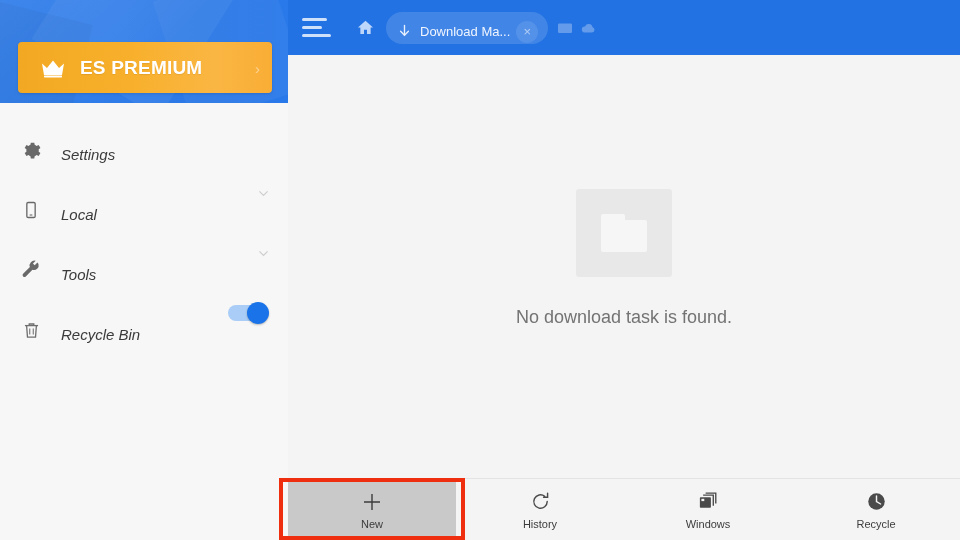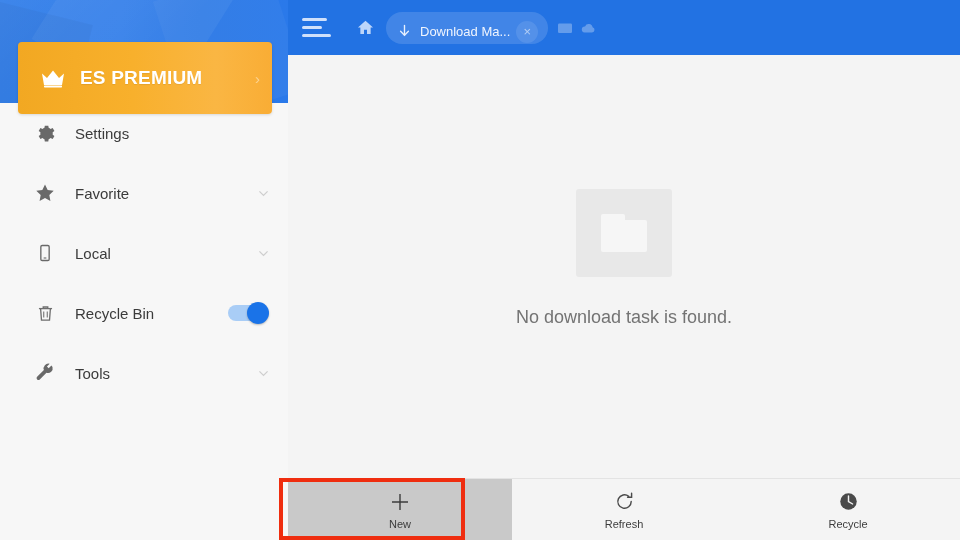--- a/index.html
+++ b/index.html
@@ -30,21 +30,21 @@
     position: absolute;
     background: rgba(255,255,255,0.055);
     transform: rotate(32deg);
   }
   .hero-f1 { left: 60px; top: -60px; width: 150px; height: 150px; }
   .hero-f2 { left: 170px; top: -20px; width: 120px; height: 130px; background: rgba(255,255,255,0.04); transform: rotate(-18deg); }
   .hero-f3 { left: -30px; top: 10px; width: 110px; height: 120px; background: rgba(0,0,0,0.03); transform: rotate(14deg); }
 
   .premium-banner {
     position: absolute; left: 18px; top: 42px;
-    width: 254px; height: 72px;
+    width: 254px; height: 51px;
     border-radius: 4px;
     background: linear-gradient(to right, #f2a822 0%, #f8b02c 45%, #fab643 78%, #f9ad35 100%);
     box-shadow: 0 1px 3px rgba(0,0,0,0.13);
     display: flex; align-items: center;
     padding-left: 22px;
     cursor: pointer;
   }
   .crown-icon { width: 26px; height: 20px; position: relative; flex: none; }
   .crown-icon svg { display: block; }
   .premium-label {
@@ -59,23 +59,24 @@
     position: absolute; right: 12px; top: 50%;
     transform: translateY(-50%);
     color: rgba(255,255,255,0.45);
     font-size: 15px;
   }
 
   .nav-list { position: absolute; left: 0; top: 103px; width: 288px; }
   .nav-item {
     position: relative;
     height: 60px;
-    display: flex; align-items: center;
-    padding-left: 32px;
-    cursor: pointer;
+    display: flex; align-items: flex-end;
+    padding-left: 18px;
+    cursor: pointer;
+    font-style: italic;
   }
   .nav-ico {
     width: 26px; height: 26px;
     display: flex; align-items: center; justify-content: center;
     flex: none;
     color: #6b6b6b;
   }
   .nav-label {
     margin-left: 17px;
     font-size: 15px;
@@ -261,77 +262,64 @@
       <div class="nav-item">
         <span class="nav-ico">
           <svg viewBox="0 0 24 24" width="21" height="21" fill="#696969">
             <path d="M12 8.4a3.6 3.6 0 1 0 0 7.2 3.6 3.6 0 0 0 0-7.2zm0 5.4a1.8 1.8 0 1 1 0-3.6 1.8 1.8 0 0 1 0 3.6z"></path>
             <path d="M20.2 13.3a8.6 8.6 0 0 0 .08-1.3 8.6 8.6 0 0 0-.08-1.3l2-1.5-2-3.4-2.4 1a8.4 8.4 0 0 0-2.2-1.3L15.2 3h-4l-.4 2.5a8.4 8.4 0 0 0-2.2 1.3l-2.4-1-2 3.4 2 1.5a8.6 8.6 0 0 0 0 2.6l-2 1.5 2 3.4 2.4-1a8.4 8.4 0 0 0 2.2 1.3l.4 2.5h4l.4-2.5a8.4 8.4 0 0 0 2.2-1.3l2.4 1 2-3.4z"></path>
           </svg>
         </span>
         <span class="nav-label">Settings</span>
       </div>
 
-      <div class="nav-item">
-        <span class="nav-ico">
-          <svg viewBox="0 0 24 24" width="22" height="22" fill="#696969">
-            <path d="M12 2.6l2.9 6 6.6.9-4.8 4.6 1.2 6.5-5.9-3.2-5.9 3.2 1.2-6.5L2.5 9.5l6.6-.9z"></path>
-          </svg>
-        </span>
-        <span class="nav-label">Favorite</span>
-        <span class="nav-chev">
-          <svg viewBox="0 0 16 16" width="13" height="13" fill="none" stroke="#cfcfcf" stroke-width="1.6">
-              <path d="M3 6 L8 11 L13 6"></path>
-            </svg>
-        </span>
-      </div>
 
       <div class="nav-item">
         <span class="nav-ico">
           <svg viewBox="0 0 24 24" width="20" height="20" fill="none" stroke="#696969" stroke-width="1.6">
             <rect x="7" y="3" width="10" height="18" rx="1.6"></rect>
             <line x1="10.4" y1="18" x2="13.6" y2="18" stroke-width="1.3"></line>
           </svg>
         </span>
         <span class="nav-label">Local</span>
         <span class="nav-chev">
           <svg viewBox="0 0 16 16" width="13" height="13" fill="none" stroke="#cfcfcf" stroke-width="1.6">
               <path d="M3 6 L8 11 L13 6"></path>
             </svg>
         </span>
       </div>
 
 
+
+      <div class="nav-item">
+        <span class="nav-ico">
+          <svg viewBox="0 0 24 24" width="22" height="22" fill="#696969">
+            <path d="M20.2 5.4a5.2 5.2 0 0 1-6.6 6.3L6.3 19a2 2 0 0 1-2.9-2.8l7.4-7.4A5.2 5.2 0 0 1 17.1 2l-3 3 1.9 1.9 3-3c.4.4.8 1 1.2 1.5z"></path>
+          </svg>
+        </span>
+        <span class="nav-label">Tools</span>
+        <span class="nav-chev">
+          <svg viewBox="0 0 16 16" width="13" height="13" fill="none" stroke="#cfcfcf" stroke-width="1.6">
+              <path d="M3 6 L8 11 L13 6"></path>
+            </svg>
+        </span>
+      </div>
 
       <div class="nav-item">
         <span class="nav-ico">
           <svg viewBox="0 0 24 24" width="21" height="21" fill="none" stroke="#6f6f6f" stroke-width="1.5">
             <path d="M4.5 6.4h15"></path>
             <path d="M9.4 6.4V4.6h5.2v1.8"></path>
             <path d="M6.4 6.4l1 13.2h9.2l1-13.2"></path>
             <path d="M10 9.6v7M14 9.6v7" stroke-width="1.2"></path>
           </svg>
         </span>
         <span class="nav-label">Recycle Bin</span>
         <span class="toggle">
           <span class="knob"></span>
-        </span>
-      </div>
-
-      <div class="nav-item">
-        <span class="nav-ico">
-          <svg viewBox="0 0 24 24" width="22" height="22" fill="#696969">
-            <path d="M20.2 5.4a5.2 5.2 0 0 1-6.6 6.3L6.3 19a2 2 0 0 1-2.9-2.8l7.4-7.4A5.2 5.2 0 0 1 17.1 2l-3 3 1.9 1.9 3-3c.4.4.8 1 1.2 1.5z"></path>
-          </svg>
-        </span>
-        <span class="nav-label">Tools</span>
-        <span class="nav-chev">
-          <svg viewBox="0 0 16 16" width="13" height="13" fill="none" stroke="#cfcfcf" stroke-width="1.6">
-              <path d="M3 6 L8 11 L13 6"></path>
-            </svg>
         </span>
       </div>
 
     </div>
   </div>
 
   <div class="header">
     <div class="hdr-menu">
       <span></span>
       <span></span>
@@ -387,23 +375,34 @@
       <span class="tb-label">New</span>
     </div>
 
     <div class="tb-btn">
       <span class="tb-ico">
         <svg viewBox="0 0 24 24" width="23" height="23" fill="none" stroke="#4a4a4a" stroke-width="1.5" stroke-linecap="round">
           <path d="M19 12a7 7 0 1 1-2.6-5.4"></path>
           <path d="M19.4 3.4 V7.6 H15.2"></path>
         </svg>
       </span>
-      <span class="tb-label">Refresh</span>
-    </div>
-
+      <span class="tb-label">History</span>
+    </div>
+
+    <div class="tb-btn">
+      <span class="tb-ico">
+        <svg viewBox="0 0 24 24" width="23" height="23" fill="none" stroke="#4a4a4a" stroke-width="1.4">
+          <rect x="3" y="7.5" width="11.5" height="11" rx="0.8" fill="#4a4a4a" stroke="none"></rect>
+          <rect x="4.6" y="9.2" width="3" height="2.4" fill="#f4f4f4" stroke="none"></rect>
+          <path d="M6.4 5.4 H17 v11"></path>
+          <path d="M9 3.2 H19.6 v11"></path>
+        </svg>
+      </span>
+      <span class="tb-label">Windows</span>
+    </div>
 
     <div class="tb-btn">
       <span class="tb-ico">
         <svg viewBox="0 0 24 24" width="23" height="23">
           <circle cx="12" cy="12" r="8.6" fill="#4a4a4a"></circle>
           <path d="M12 6.2 V12 L16.3 14.6" fill="none" stroke="#f4f4f4" stroke-width="1.5" stroke-linecap="round"></path>
         </svg>
       </span>
       <span class="tb-label">Recycle</span>
     </div>

